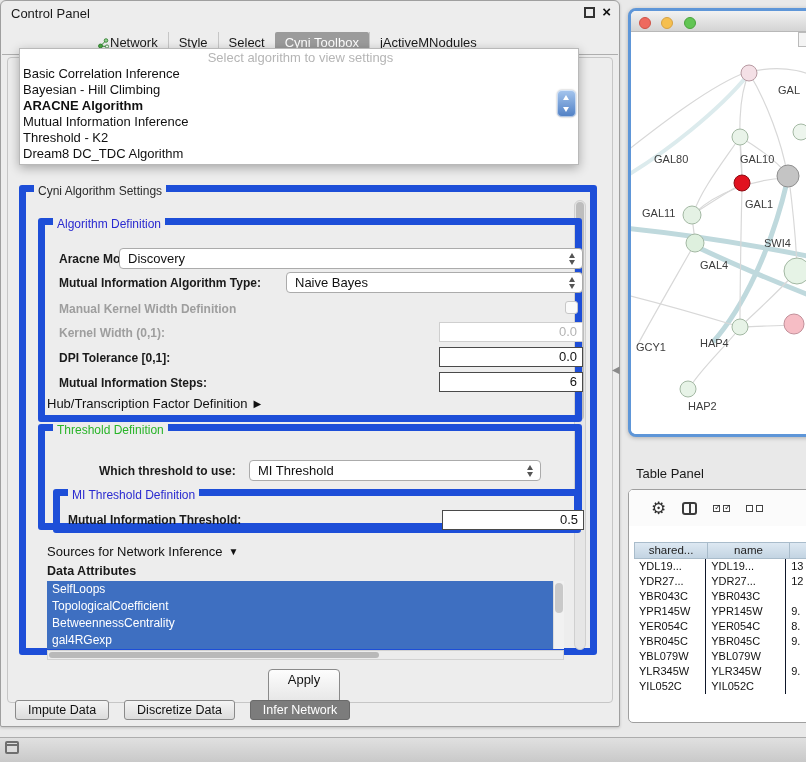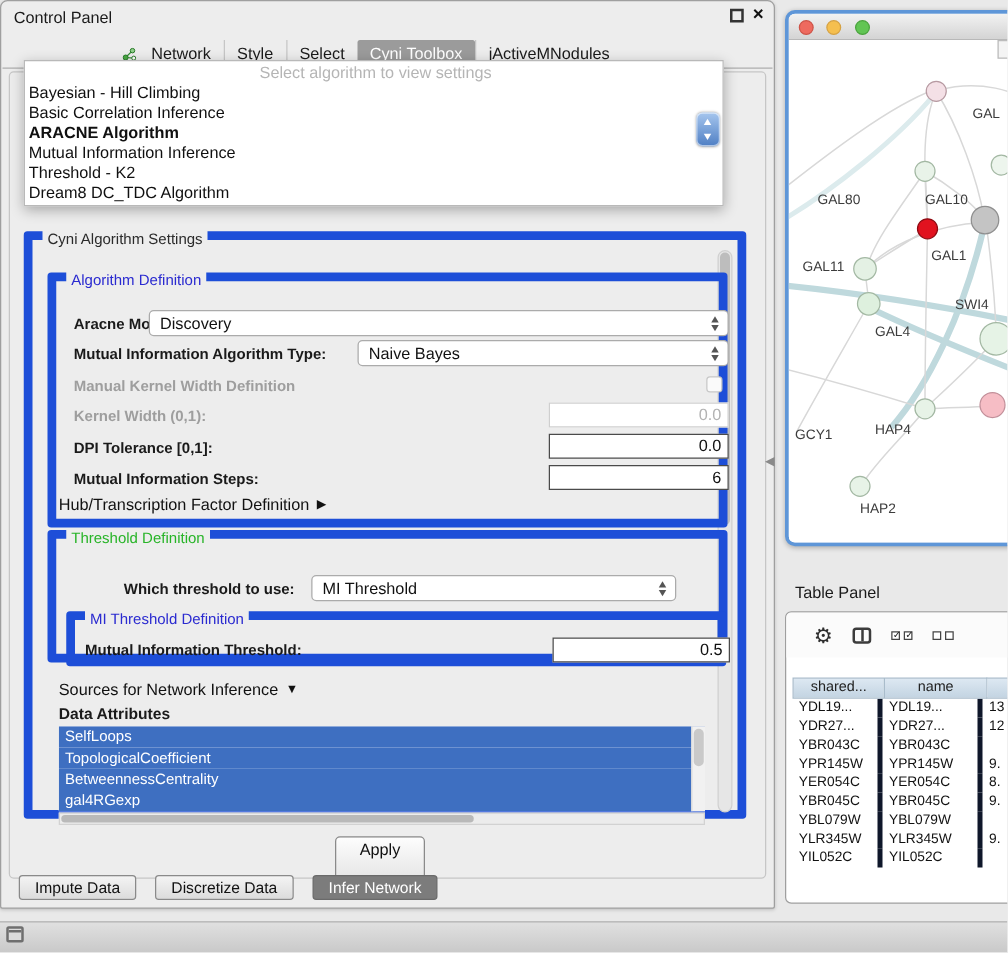--- a/index.html
+++ b/index.html
@@ -7,21 +7,21 @@
 body{font-family:"Liberation Sans","DejaVu Sans",sans-serif;background:#e9e9e9}
 #page{position:relative;width:806px;height:762px;overflow:hidden;background:#e9e9e9}
 
 
 #cp{position:absolute;left:0;top:8;width:620px;height:727px;background:#ededed;border:1px solid #9f9f9f;border-radius:6px 6px 2px 2px;box-shadow:0 1px 3px rgba(0,0,0,.18)}
 .cp-title{position:absolute;left:10px;top:5px;font-size:13px;color:#1a1a1a}
 .cp-btns{position:absolute;right:8px;top:4px;display:flex;align-items:center;gap:7px}
 .floatbox{width:11px;height:11px;border:2px solid #333;display:inline-block;background:transparent}
 .closex{font-size:15px;font-weight:bold;color:#111;line-height:14px}
 .tabbar{position:absolute;left:1px;right:1px;top:30px;height:24px;border-bottom:1px solid #aeaeae;display:flex;align-items:flex-end;padding-left:86px}
-.tab{font-size:13px;color:#1a1a1a;padding:3px 10px 4px;white-space:nowrap;display:flex;align-items:center;gap:12px}
+.tab{font-size:13px;color:#1a1a1a;padding:3px 10px 4px;white-space:nowrap;display:flex;align-items:center;gap:1px}
 .tab+.tab{border-left:1px solid #c6c6c6}
 .tab.sel{background:#9b9b9b;color:#fff;border-radius:2px 2px 0 0;border-left:none}
 .neticon{display:inline-block;width:11px;height:11px}
 .frame{position:absolute;left:6px;top:56px;width:606px;height:646px;border:1px solid #c6c6c6;border-radius:4px}
 
 
 .grp{position:absolute;border:7px solid #1d4ed8;border-radius:3px;background:transparent}
 .gtitle{position:absolute;top:-8px;left:8px;background:#ededed;padding:0 4px;font-size:12px;white-space:nowrap}
 .gtitle.dark{color:#2b2b2b}
 .gtitle.blue{color:#2a2ad0}
@@ -90,21 +90,21 @@
 .colicon::after{content:"";position:absolute;left:4.5px;top:0;bottom:0;width:2px;background:#3c3c3c}
 .cbpair{display:inline-flex;gap:3px}
 .cb{width:7px;height:7px;border:1px solid #444;display:inline-block;position:relative;background:#fff}
 .cb.ck::after{content:"\2713";position:absolute;left:0;top:-3px;font-size:8px;color:#222}
 .tp-header{position:absolute;left:5px;top:52px;display:flex;height:17px}
 .th{background:linear-gradient(#dde8f2,#c3d4e2);border:1px solid #a9bccb;border-left:none;font-size:11.5px;color:#222;text-align:center;line-height:15px;white-space:nowrap;overflow:hidden}
 .th:first-child{border-left:1px solid #a9bccb}
 .c0{width:74px}.c1{width:82px}.c2{width:54px}
 .tp-rows{position:absolute;left:5px;top:69px;right:0;bottom:0;overflow:hidden}
 .trow{display:flex;height:15px}
-.td{font-size:11px;color:#111;line-height:14px;padding-left:5px;white-space:nowrap;overflow:hidden;border-right:4px solid #0f172a}
+.td{font-size:11px;color:#111;line-height:14px;padding-left:5px;white-space:nowrap;overflow:hidden;border-right:1px solid #0f172a}
 
 
 #strip{position:absolute;left:0;top:737px;width:806px;height:25px;background:linear-gradient(#e0e0e0,#c9c9c9);border-top:1px solid #adadad}
 #miniwin{position:absolute;left:5px;top:741px;width:14px;height:13px;border:2px solid #6f6f6f;border-radius:2px;background:#dcdcdc}
 #miniwin::after{content:"";position:absolute;left:0;right:0;top:1px;height:2px;background:#6f6f6f}
 </style>
 </head>
 <body>
 
 <div id="page">
@@ -223,22 +223,22 @@
           <div class="avt"></div>
         </div>
       <div class="attrhbar">
           <div class="aht"></div>
         </div>
     </div>
 
     <div id="popup">
       <div class="pitem placeholder">Select algorithm to view settings</div>
       <div>
+          <div class="pitem">Basic Correlation Inference</div>
           <div class="pitem">Bayesian - Hill Climbing</div>
-          <div class="pitem">Basic Correlation Inference</div>
           <div class="pitem bold">ARACNE Algorithm</div>
           <div class="pitem">Mutual Information Inference</div>
           <div class="pitem">Threshold - K2</div>
           <div class="pitem">Dream8 DC_TDC Algorithm</div>
         </div>
       <div class="stepfrag">
           <i class="su"></i>
           <i class="sd"></i>
         </div>
     </div>

